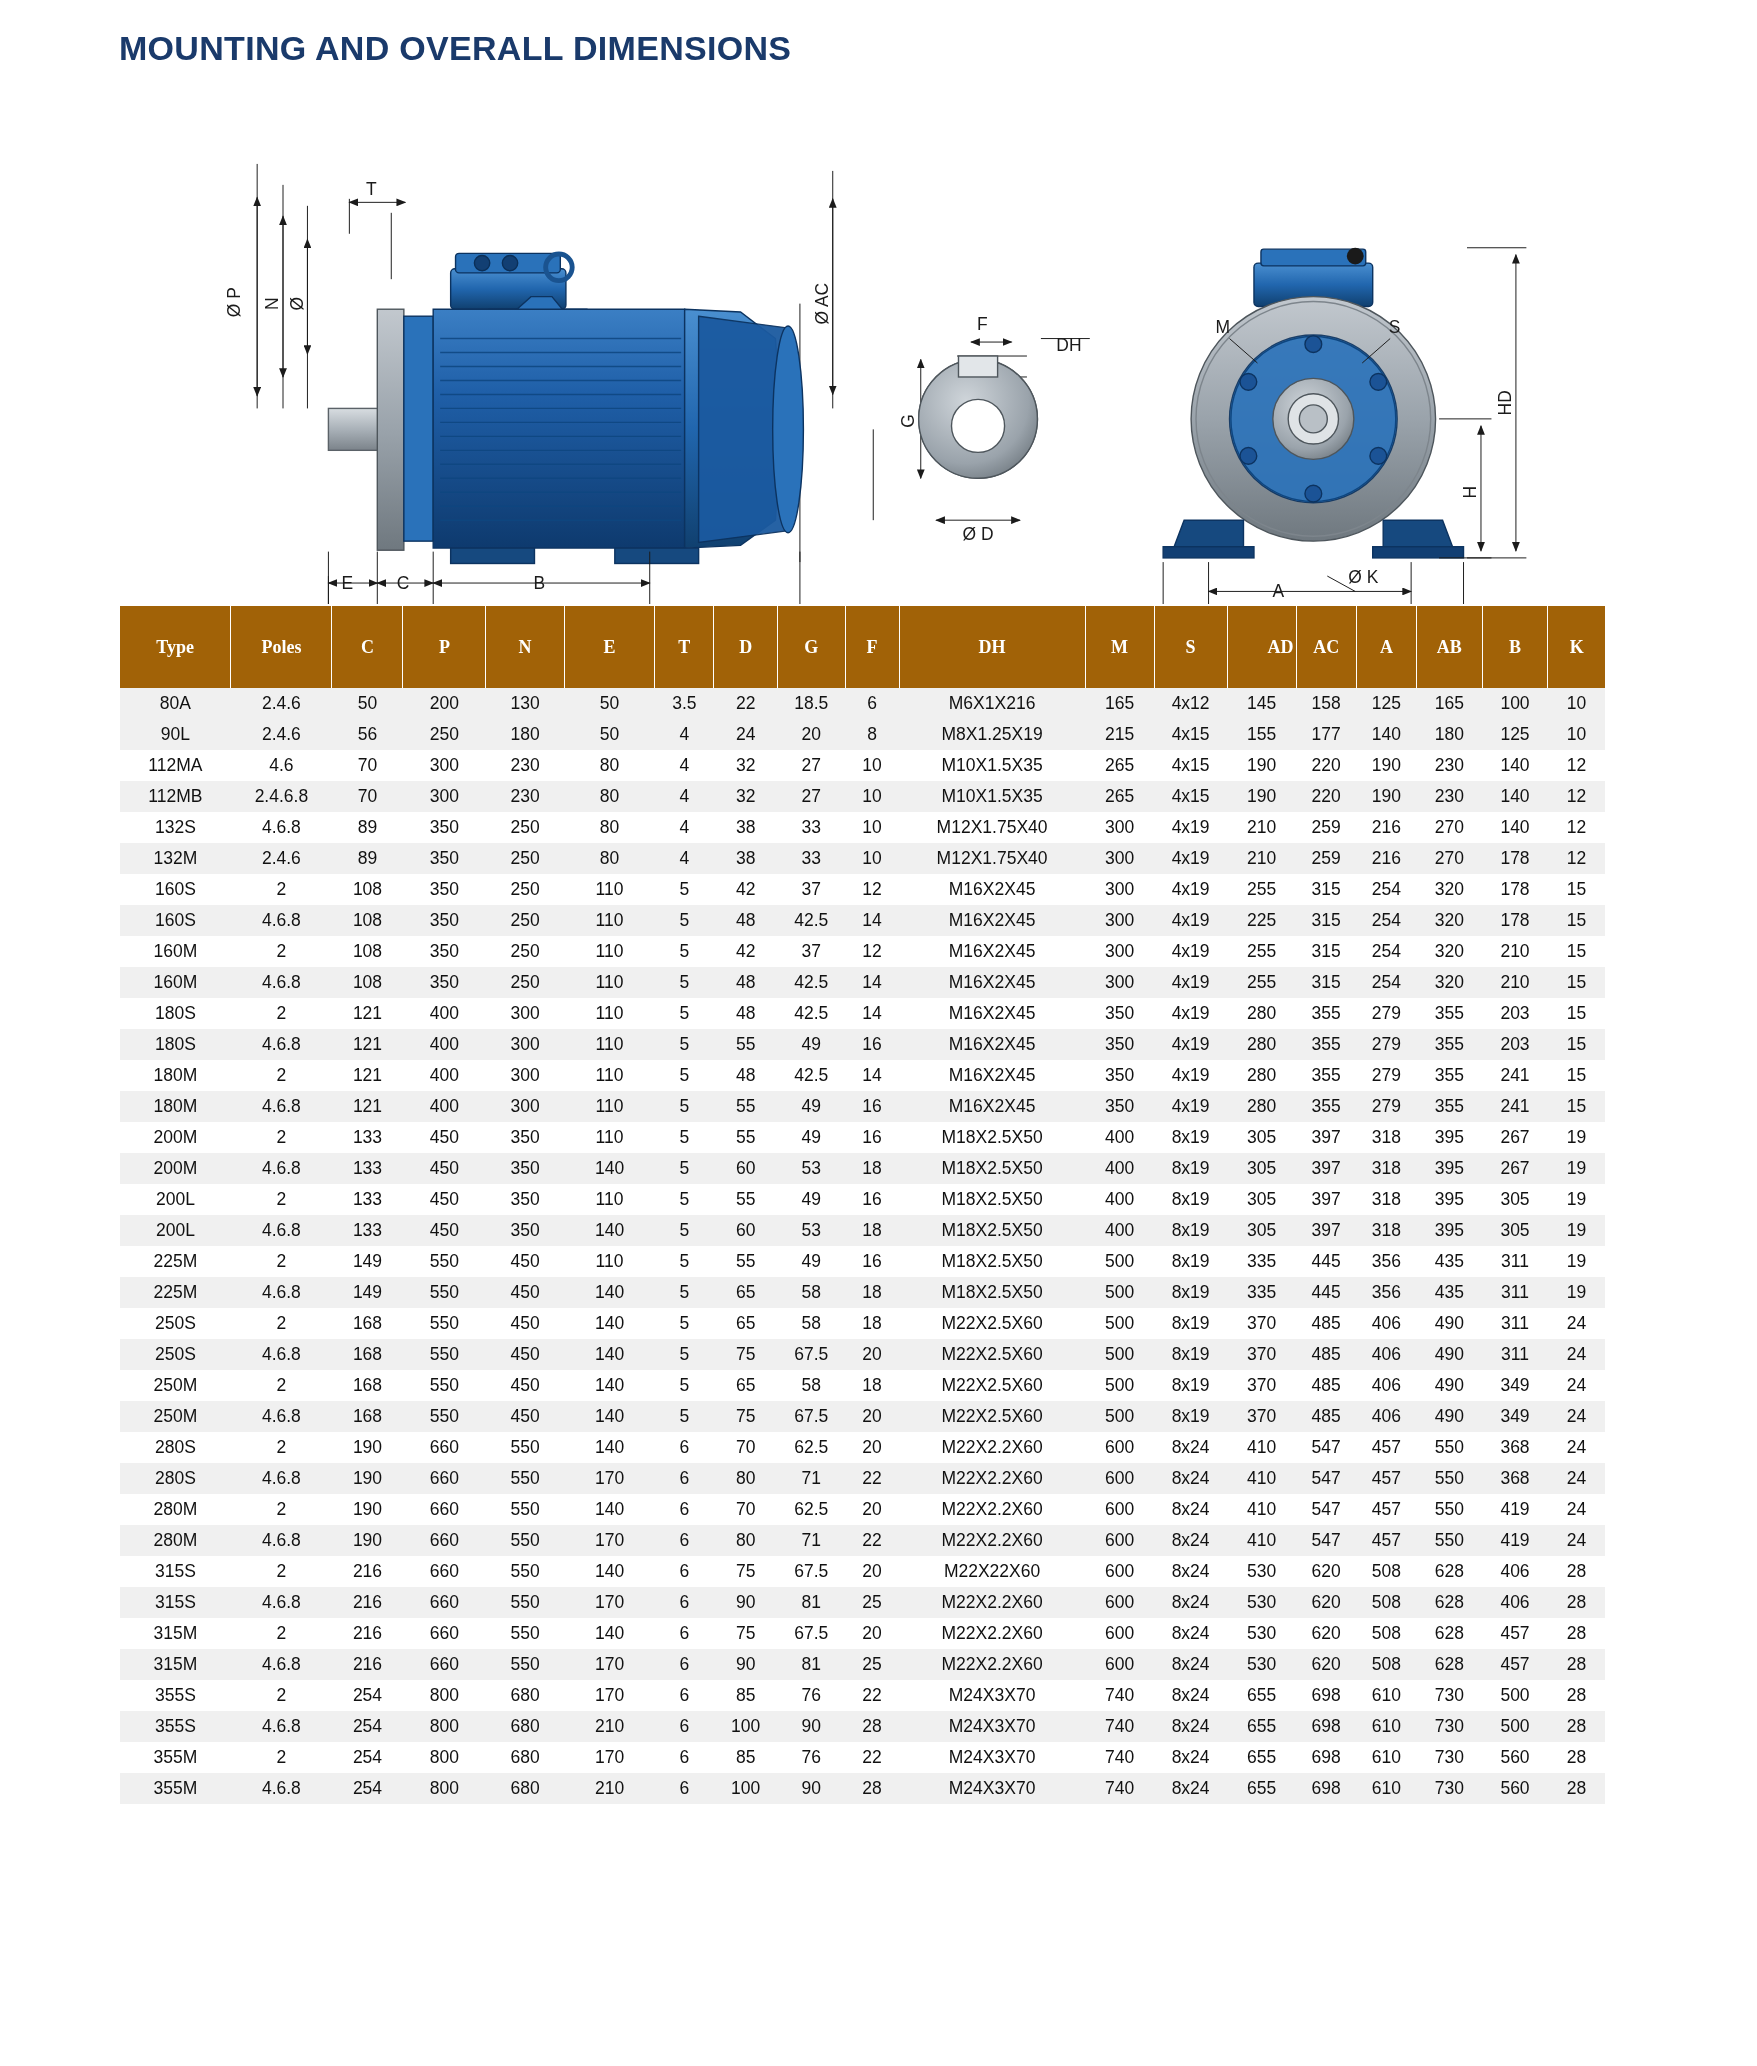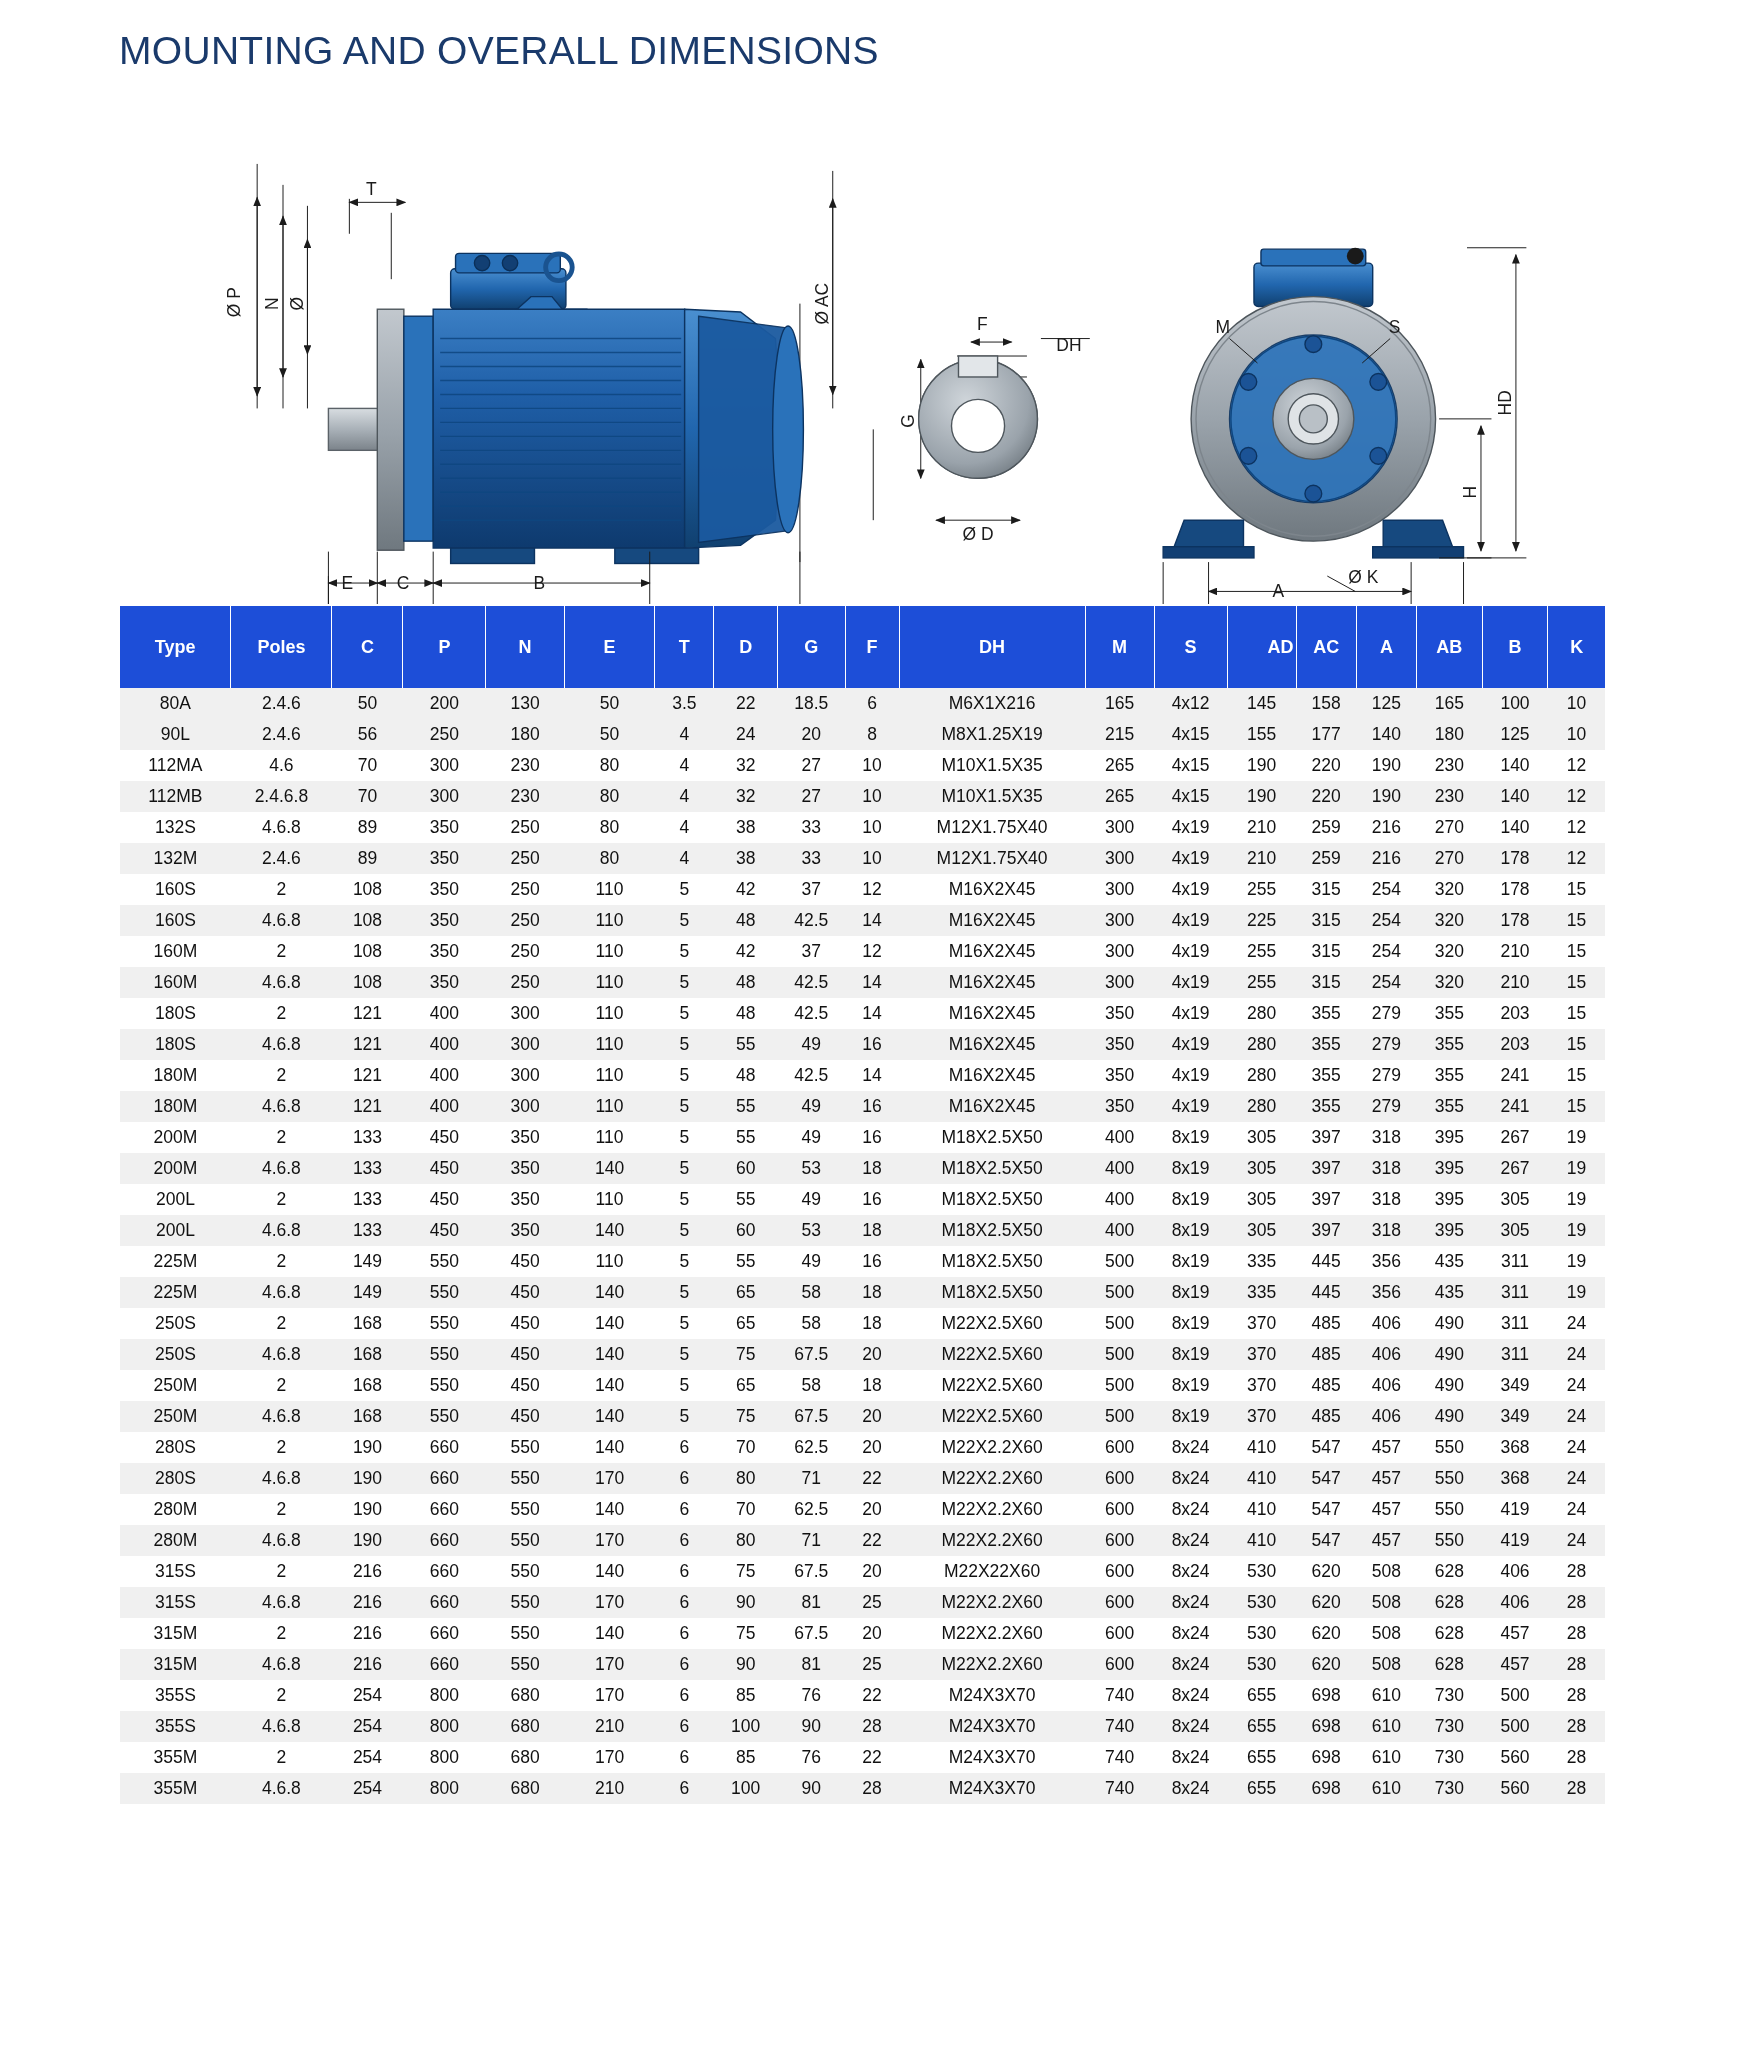--- a/index.html
+++ b/index.html
@@ -11,22 +11,22 @@
     font-family: "Liberation Sans", sans-serif;
     color: #000000;
     position: relative;
     overflow: hidden;
   }
   .page { position: relative; width: 1757px; height: 2066px; padding: 0; }
 
   
   .title-block { position: absolute; left: 119px; top: 29px; }
   .title-main {
-    font-size: 39px;
-    font-weight: normal;
+    font-size: 34px;
+    font-weight: bold;
     color: #1a3a6b;
     letter-spacing: 0.3px;
     white-space: nowrap;
   }
   .title-sub {
     font-size: 27px;
     font-weight: bold;
     color: #2196d4;
     margin-top: 12.6px;
     letter-spacing: 0.3px;
@@ -47,29 +47,30 @@
 
   
   .table-wrap { position: absolute; left: 120px; top: 606px; width: 1485px; }
   table.dims {
     border-collapse: collapse;
     width: 1485px;
     font-size: 17.5px;
     font-family: "Liberation Sans", sans-serif;
   }
   table.dims thead th {
-    background: #1d4ed8;
+    background: #a16207;
     color: #ffffff;
     font-weight: bold;
     font-size: 18px;
     height: 82px;
     border-right: 1.4px solid #ffffff;
     text-align: center;
     vertical-align: middle;
     padding: 0 2px;
+    font-family: Liberation Serif, serif;
   }
   table.dims thead th:last-child { border-right: none; }
   table.dims tbody td {
     text-align: center;
     height: 31px;
     padding: 0 2.1px;
     color: #111;
     border: none;
     white-space: nowrap;
   }

